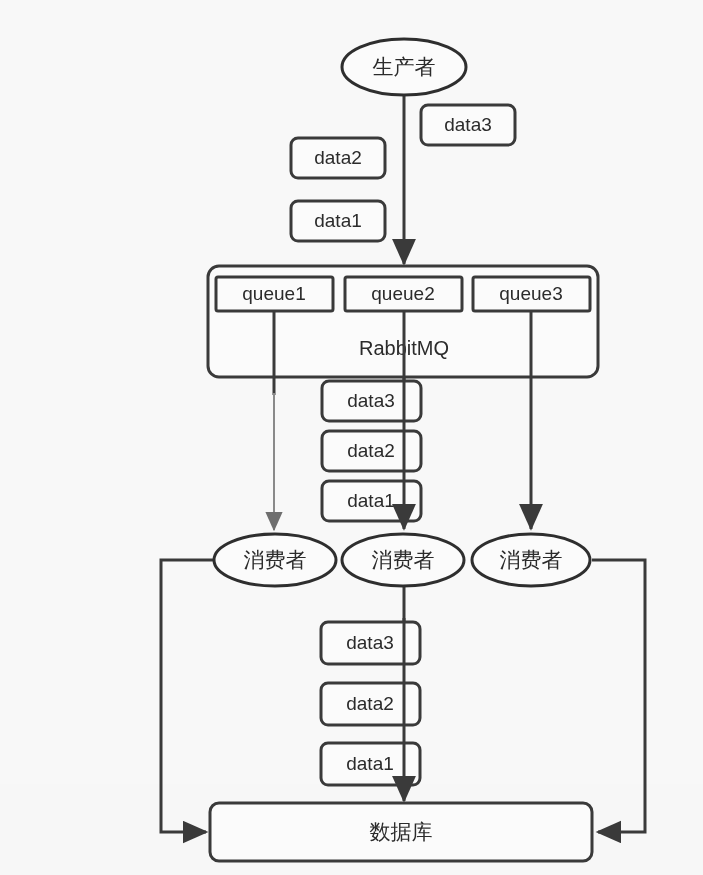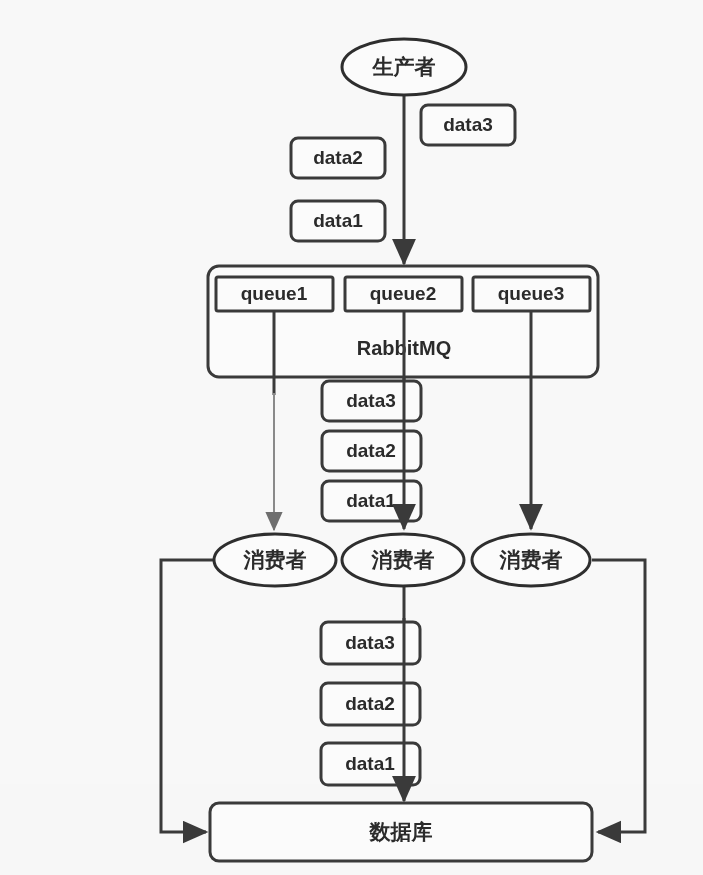--- a/index.html
+++ b/index.html
@@ -12,21 +12,20 @@
     width: 703px;
     height: 875px;
     font-family: "Liberation Sans", "DejaVu Sans", sans-serif;
     overflow: hidden;
   }
   #diagram-root {
     position: relative;
     width: 703px;
     height: 784px;
     background: #f8f8f8;
-    font-weight: bold;
   }
   svg#diagram-svg {
     position: absolute;
     top: 0; left: 0;
     width: 703px;
     height: 875px;
   }
   .node-label {
     font-family: "Liberation Sans", "DejaVu Sans", sans-serif;
     fill: #2b2b2b;

